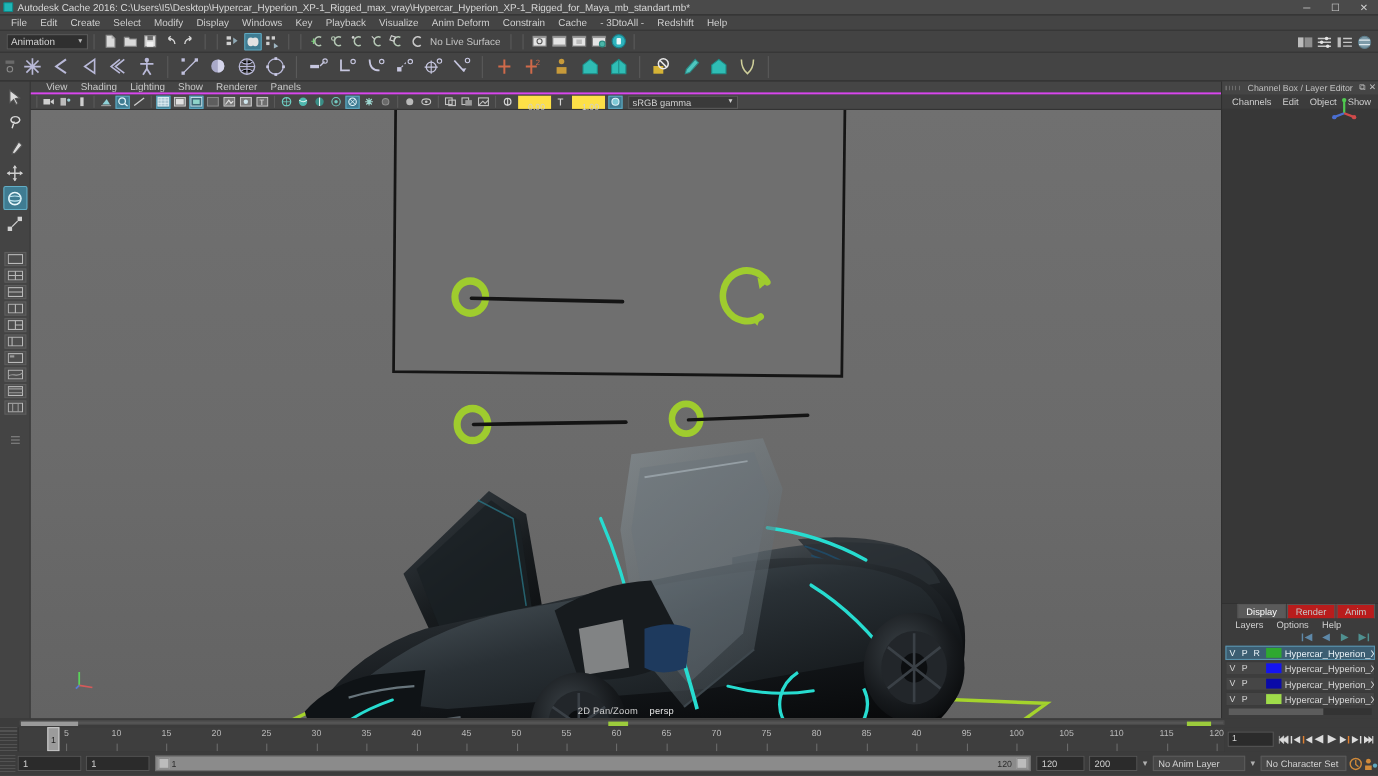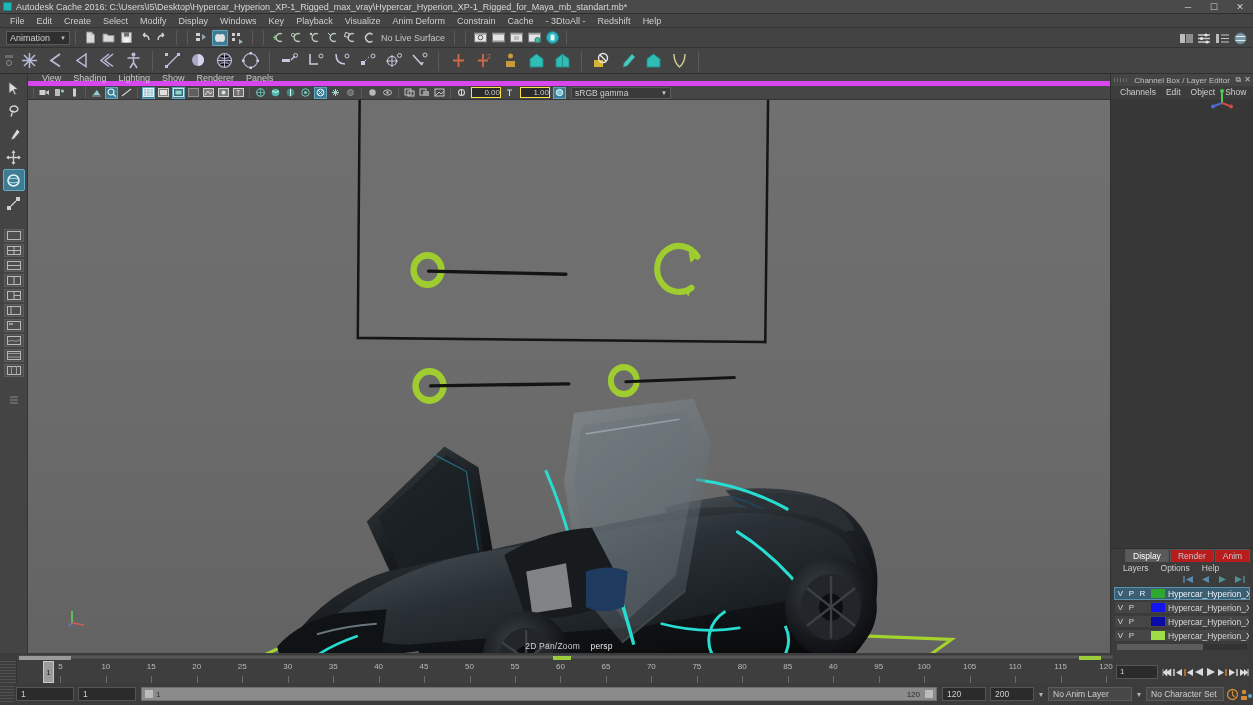--- a/index.html
+++ b/index.html
@@ -70,29 +70,29 @@
   
   .toolcol{ width:28px; background:#444444; border-right:1px solid #333; display:flex; flex-direction:column; align-items:center; padding-top:3px; flex:0 0 28px;}
   .tool-btn{ width:22px;height:22px;display:flex;align-items:center;justify-content:center;margin-bottom:1px; border-radius:2px;}
   .tool-btn.sel{ background:#3f7c92; border:1px solid #63aec6; }
   .tool-gap{ height:14px; }
   .tool-mini{ width:20px;height:13px;display:flex;align-items:center;justify-content:center;margin-bottom:2px;
     background:#4e4e4e;border:1px solid #5d5d5d; }
 
   
   .viewcol{ flex:1 1 auto; display:flex; flex-direction:column; min-width:0; }
-  .panelmenu{ height:12px; background:#454545; display:flex; align-items:center; padding-left:8px; flex:0 0 12px; border-bottom:5px solid #d946ef;}
+  .panelmenu{ height:12px; background:#454545; display:flex; align-items:center; padding-left:8px; flex:0 0 12px; border-bottom:2px solid #d946ef;}
   .panelmenu .menu-item{ font-size:9px; line-height:12px; padding:0 6px; color:#c9c9c9;}
   .panelbar{ height:14px; background:#464646; display:flex; align-items:center; padding-left:2px; flex:0 0 14px; border-bottom:1px solid #333;}
   .pico{ width:13px;height:12px;display:inline-flex;align-items:center;justify-content:center;margin:0 1px; flex:0 0 13px;}
   .pico.on{ background:#3f7c92; border:1px solid #5fa8c0;}
   .psep{ width:1px;height:11px;background:#5a5a5a;margin:0 3px;flex:0 0 1px;}
   .numfield{
-    width:30px;height:11px;background:#2b2b2b;border:1px solid #fde047;color:#cfcfcf;
-    font-size:8px;text-align:right;padding-left:3px;line-height:10px;margin:0 2px; flex:0 0 30px;
+    width:30px;height:11px;background:#2b2b2b;border:6px solid #fde047;color:#cfcfcf;
+    font-size:8px;text-align:center;padding-left:3px;line-height:10px;margin:0 2px; flex:0 0 30px;
   }
   .gammacombo{
     height:12px;width:100px;background:#3a3a3a;border:1px solid #5a5a5a;display:flex;align-items:center;
     padding:0 3px;font-size:8.5px;color:#d0d0d0;margin-left:4px; flex:0 0 100px;
   }
   .gammacombo .arrow{ margin-left:auto;font-size:6px; }
 
   
   .viewport{ flex:1 1 auto; position:relative; overflow:hidden; background:#6e6e6e; min-height:0; }
   .vp-bg{ position:absolute; inset:0; background:
@@ -212,21 +212,21 @@
     <div class="menu-item">Visualize</div>
     <div class="menu-item">Anim Deform</div>
     <div class="menu-item">Constrain</div>
     <div class="menu-item">Cache</div>
     <div class="menu-item">- 3DtoAll -</div>
     <div class="menu-item">Redshift</div>
     <div class="menu-item">Help</div>
   </div>
 
   <div class="statusbar">
-    <div class="combo" style="width:64px">
+    <div class="combo" style="width:74px">
       <span>Animation</span>
       <span class="arrow">▼</span>
     </div>
     <div class="sep"></div>
 
     <div class="ico">
       <svg width="13" height="13" viewBox="0 0 13 13">
           <path d="M2.5 1h5l3 3v8h-8z" fill="#d9d9d9" stroke="#8a8a8a"></path>
           <path d="M7.5 1v3h3" fill="#a9a9a9"></path>
         </svg>

